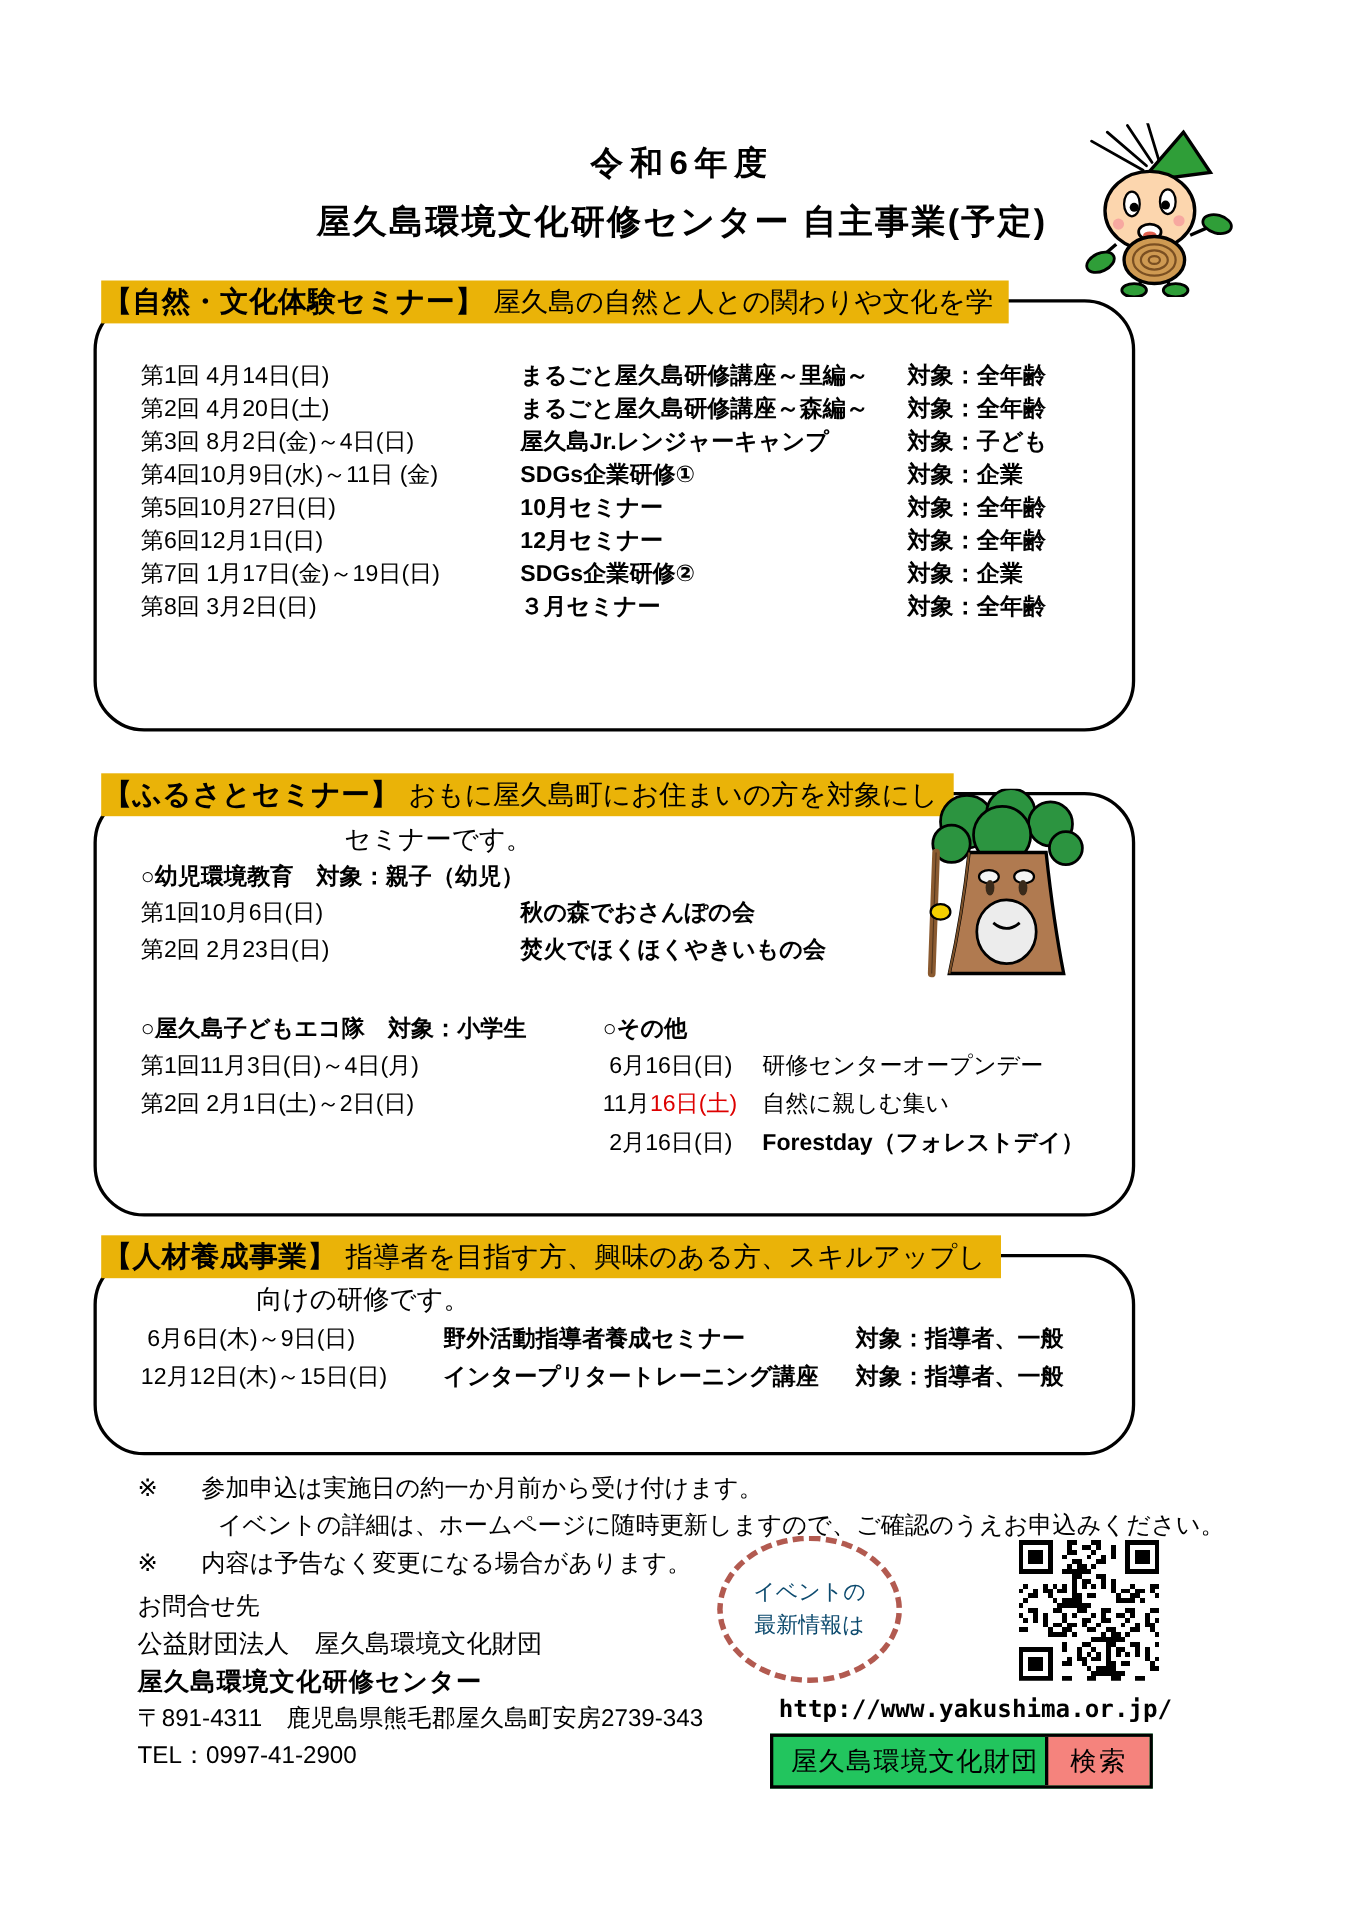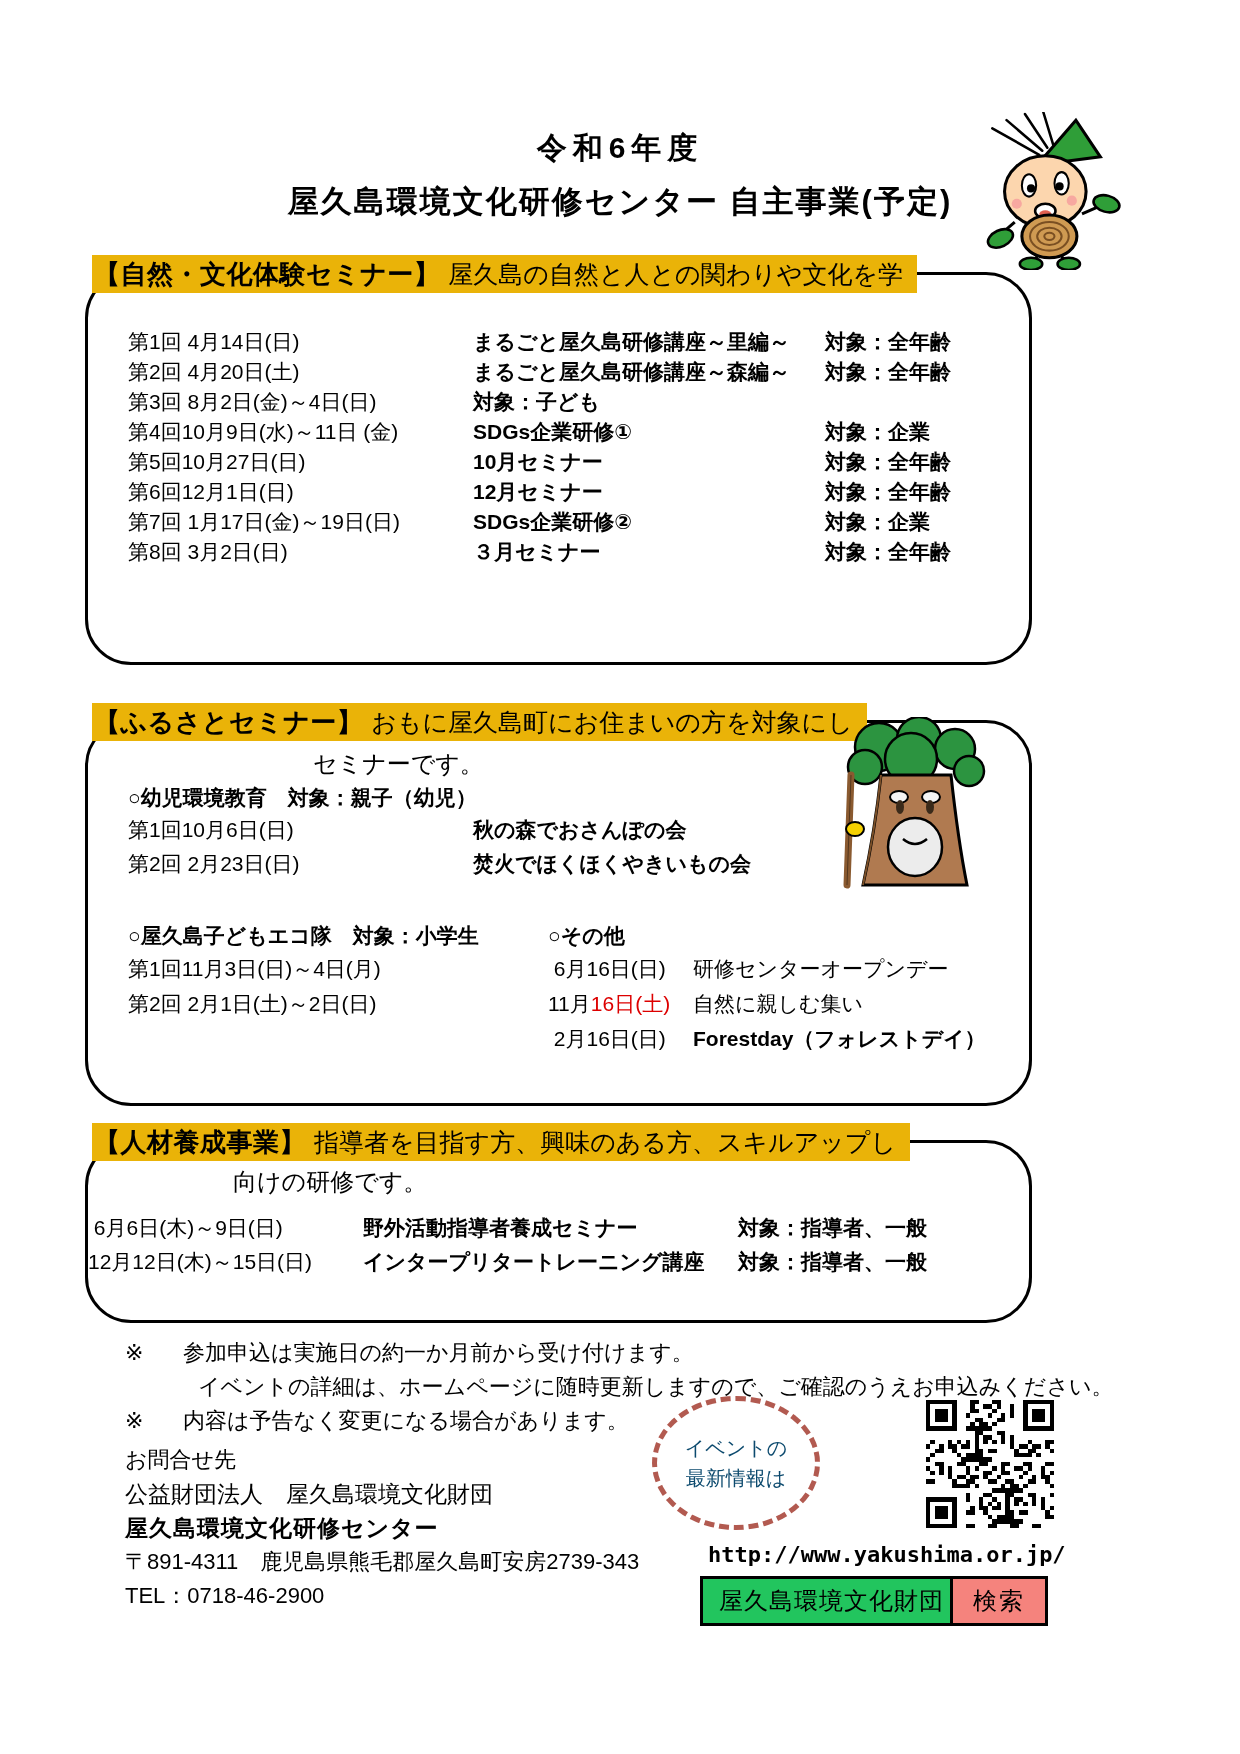--- a/index.html
+++ b/index.html
@@ -36,21 +36,21 @@
   .f-name{font-weight:bold;}
   .sub2-labels{display:flex;margin-top:36px;}
   .sub2-labels .left{width:420px;}
   .row-e{display:flex;font-size:21px;line-height:35px;white-space:pre;padding-left:40px;}
   .e-left{width:420px;}
   .e-mid{width:145px;}
   .e-name{}
   .red{color:#dd0000;}
   .bold{font-weight:bold;}
   .box-jinzai .cont-line{margin:24px 0 0 145px;}
-  .rows-j{margin-top:14px;}
+  .rows-j{padding-left:40px;margin-top:4px;}
   .row-j{display:flex;font-size:21px;line-height:34px;white-space:pre;}
   .j-date{width:275px;}
   .j-prog{width:375px;font-weight:bold;}
   .j-target{font-weight:bold;}
   .tree{position:absolute;top:-6px;right:38px;width:170px;height:172px;}
   
   .notes{position:absolute;left:85px;top:1336px;width:1110px;}
   .note-line{display:flex;font-size:22px;line-height:34px;}
   .note-mark{width:62px;padding-left:40px;box-sizing:content-box;flex:0 0 auto;width:58px;}
   .note-indent{padding-left:113px;}
@@ -111,21 +111,21 @@
     <ellipse cx="81" cy="149" rx="11" ry="6" fill="#2f9e38" stroke="#000" stroke-width="2.5"></ellipse>
   </svg>
 
   <div class="box box-nature">
     <div class="legend">
       <span class="lb">【自然・文化体験セミナー】</span><span>屋久島の自然と人との関わりや文化を学</span>
     </div>
     <div class="rows">
       <div class="row"><span class="c-date">第1回 4月14日(日)</span><span class="c-prog">まるごと屋久島研修講座～里編～</span><span class="c-target">対象：全年齢</span></div>
       <div class="row"><span class="c-date">第2回 4月20日(土)</span><span class="c-prog">まるごと屋久島研修講座～森編～</span><span class="c-target">対象：全年齢</span></div>
-      <div class="row"><span class="c-date">第3回 8月2日(金)～4日(日)</span><span class="c-target">対象：子ども</span></div>
+      <div class="row"><span class="c-date">第3回 8月2日(金)～4日(日)</span><span class="c-prog">屋久島Jr.レンジャーキャンプ</span><span class="c-target">対象：子ども</span></div>
       <div class="row"><span class="c-date">第4回10月9日(水)～11日 (金)</span><span class="c-prog">SDGs企業研修①</span><span class="c-target">対象：企業</span></div>
       <div class="row"><span class="c-date">第5回10月27日(日)</span><span class="c-prog">10月セミナー</span><span class="c-target">対象：全年齢</span></div>
       <div class="row"><span class="c-date">第6回12月1日(日)</span><span class="c-prog">12月セミナー</span><span class="c-target">対象：全年齢</span></div>
       <div class="row"><span class="c-date">第7回 1月17日(金)～19日(日)</span><span class="c-prog">SDGs企業研修②</span><span class="c-target">対象：企業</span></div>
       <div class="row"><span class="c-date">第8回 3月2日(日)</span><span class="c-prog">３月セミナー</span><span class="c-target">対象：全年齢</span></div>
     </div>
   </div>
 
   <div class="box box-furusato">
     <div class="legend">
@@ -205,21 +205,21 @@
         <span class="note-mark">※</span>
         <span>内容は予告なく変更になる場合があります。</span>
       </div>
   </div>
 
   <div class="contact">
     <div>お問合せ先</div>
     <div class="org">公益財団法人　屋久島環境文化財団</div>
     <div class="center-name">屋久島環境文化研修センター</div>
     <div>〒891-4311　鹿児島県熊毛郡屋久島町安房2739-343</div>
-    <div>TEL：0718-46-2900</div>
+    <div>TEL：0997-41-2900</div>
   </div>
 
   <div class="stamp">
     <div>イベントの</div>
     <div>最新情報は</div>
   </div>
 
   <svg class="qr" viewBox="0 0 29 29" style="shape-rendering:crispEdges;">
     <rect x="0" y="0" width="29" height="29" fill="#fff"></rect>
     <g fill="#000">

